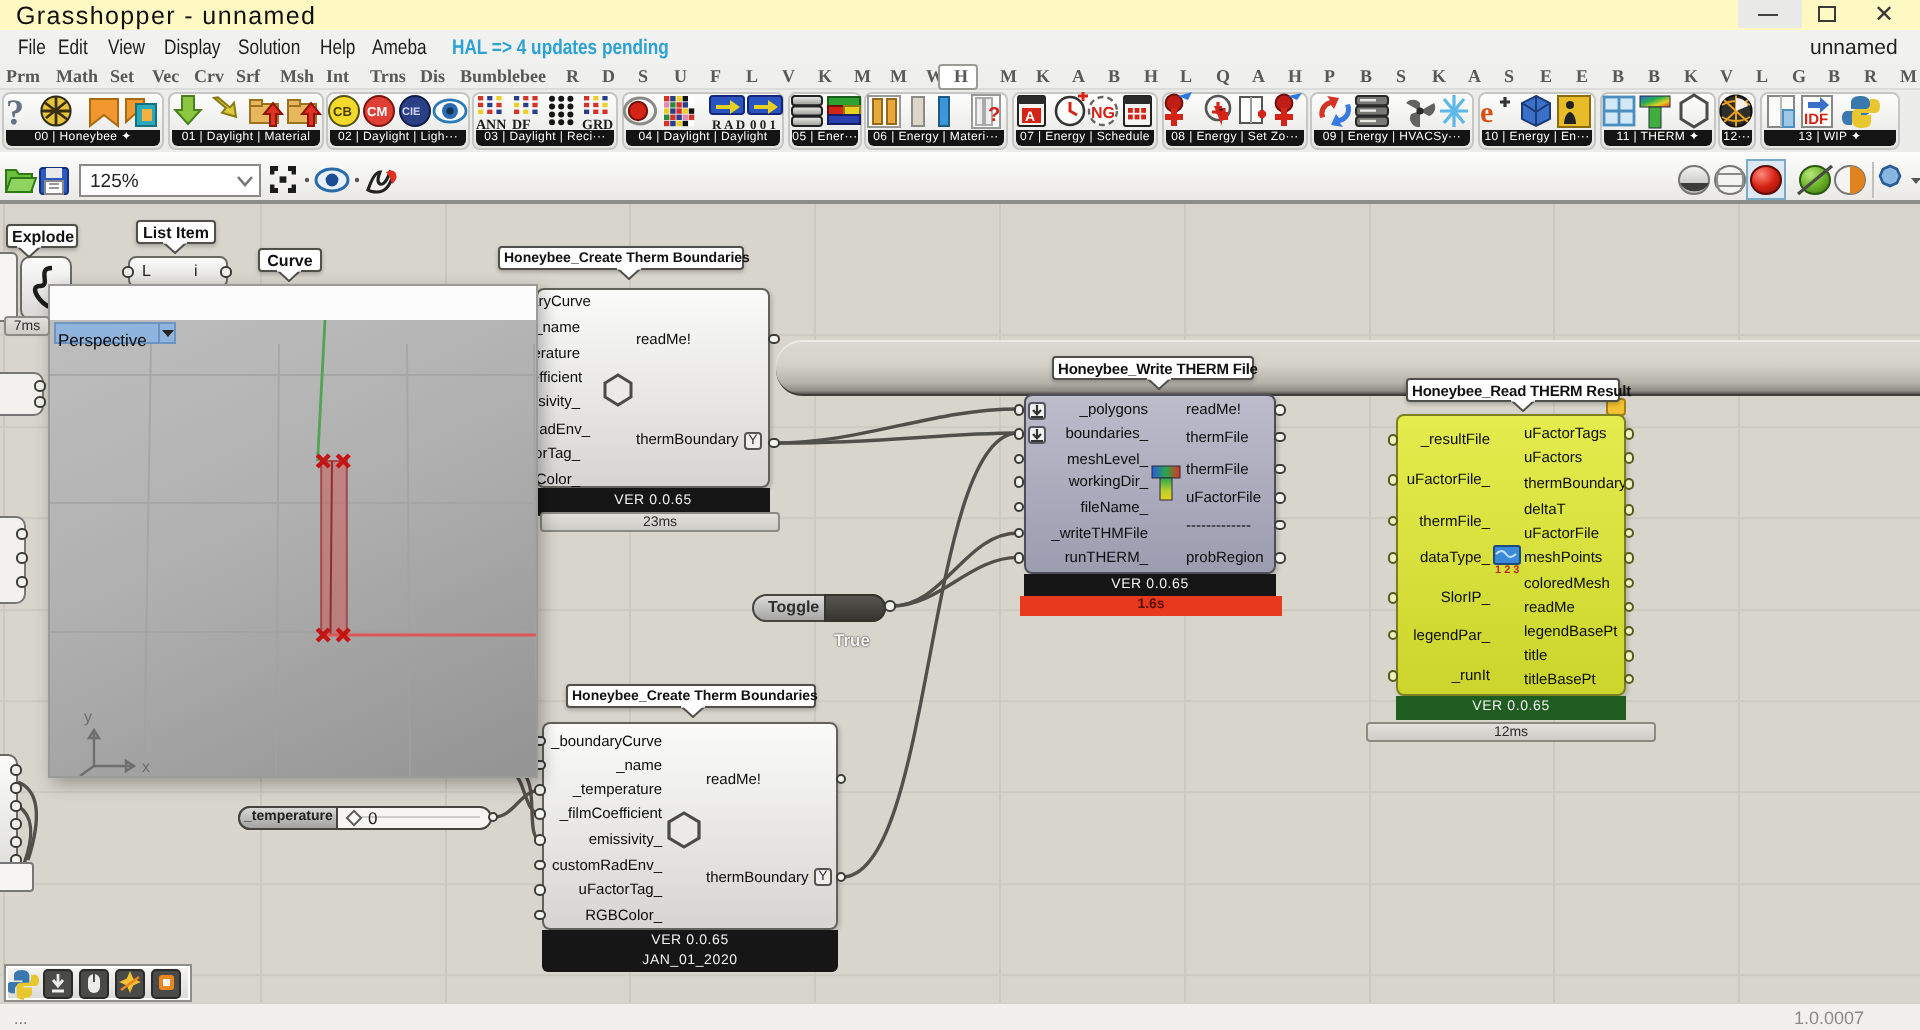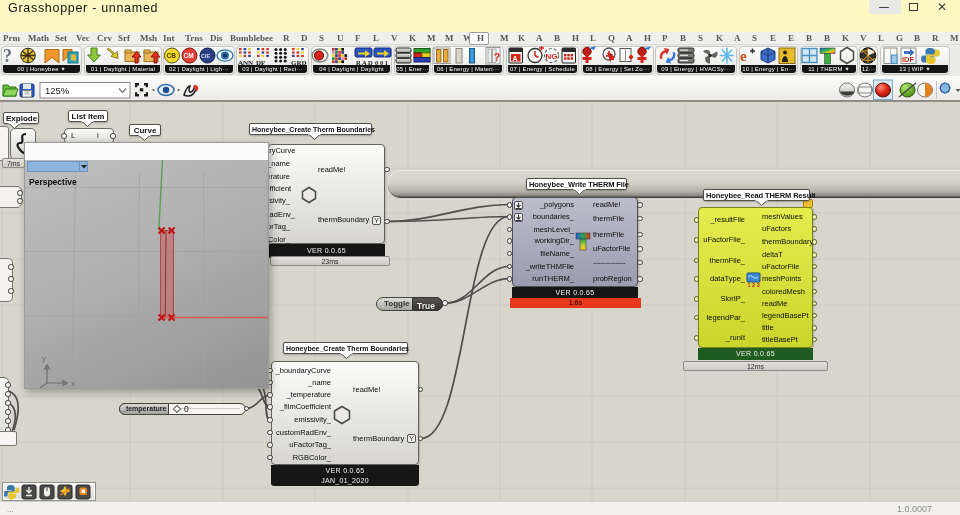--- a/index.html
+++ b/index.html
@@ -160,21 +160,21 @@
       <div class="ab" style="left:510px;top:196px;width:131px;height:10px;background:#e8391c;z-index:7;font-size:7px;color:#5a1005;text-align:center;line-height:9px;font-weight:bold">1.6s</div>
       <div class="ab" style="left:803px;top:97px;width:10px;height:9px;background:#f2c131;border:1px solid #a87f12;border-radius:2px;z-index:6"></div>
       <div class="comp" style="left:698px;top:105px;width:115px;height:140.5px;background:linear-gradient(#e4ec4e,#cbd52b);border-color:#7a8020;z-index:6"></div>
       <div class="cin" style="left:692px;top:113px;width:53px;z-index:7">_resultFile</div>
       <div class="cin" style="left:692px;top:133px;width:53px;z-index:7">uFactorFile_</div>
       <div class="cin" style="left:692px;top:154px;width:53px;z-index:7">thermFile_</div>
       <div class="cin" style="left:692px;top:172px;width:53px;z-index:7">dataType_</div>
       <div class="cin" style="left:692px;top:192px;width:53px;z-index:7">SlorIP_</div>
       <div class="cin" style="left:692px;top:211px;width:53px;z-index:7">legendPar_</div>
       <div class="cin" style="left:692px;top:231px;width:53px;z-index:7">_runIt</div>
-      <div class="cout" style="left:762px;top:110px;z-index:7">meshValues</div>
+      <div class="cout" style="left:762px;top:110px;z-index:7">uFactorTags</div>
       <div class="cout" style="left:762px;top:122px;z-index:7">uFactors</div>
       <div class="cout" style="left:762px;top:135px;z-index:7">thermBoundary</div>
       <div class="cout" style="left:762px;top:148px;z-index:7">deltaT</div>
       <div class="cout" style="left:762px;top:160px;z-index:7">uFactorFile</div>
       <div class="cout" style="left:762px;top:172px;z-index:7">meshPoints</div>
       <div class="cout" style="left:762px;top:185px;z-index:7">coloredMesh</div>
       <div class="cout" style="left:762px;top:197px;z-index:7">readMe</div>
       <div class="cout" style="left:762px;top:209px;z-index:7">legendBasePt</div>
       <div class="cout" style="left:762px;top:221px;z-index:7">title</div>
       <div class="cout" style="left:762px;top:233px;z-index:7">titleBasePt</div>
@@ -225,21 +225,21 @@
       </svg>
       <div class="cout" style="left:353px;top:283px;z-index:7">readMe!</div>
       <div class="cout" style="left:353px;top:332px;z-index:7">thermBoundary</div>
       <div class="ab" style="left:407px;top:331.5px;width:9px;height:9px;border:1px solid #55544f;border-radius:2px;background:#f0efec;z-index:7;font-size:7px;text-align:center;line-height:8px;color:#333">Y</div>
       <div class="node" style="left:417.5px;top:284.5px;z-index:7"></div>
       <div class="node" style="left:417.5px;top:333.5px;z-index:7"></div>
       <div class="vbar" style="left:271px;top:363px;width:148px;height:21px;z-index:7;border-radius:0 0 3px 3px;line-height:10px;padding-top:1px">VER 0.0.65<br>JAN_01_2020</div>
       <div class="ab" style="left:376px;top:194.5px;width:67px;height:14px;border:1px solid #45443f;border-radius:7px;background:linear-gradient(#dcdcda,#a5a5a2);z-index:6"></div>
       <span class="t" style="left:384px;top:196.5px;font-size:8px;font-weight:bold;color:#2e2e2c;z-index:7">Toggle</span>
       <div class="ab" style="left:412px;top:194.5px;width:31px;height:14px;border:1px solid #35342f;border-radius:0 7px 7px 0;background:linear-gradient(#57554f,#37352f);z-index:7"></div>
-      <span class="t" style="left:417px;top:199px;font-size:8.5px;font-weight:bold;color:#f4f4f2;z-index:8;text-shadow:0 0 1px #000">True</span>
+      <span class="t" style="left:417px;top:213px;font-size:8.5px;font-weight:bold;color:#f4f4f2;z-index:8;text-shadow:0 0 1px #000">True</span>
       <div class="node" style="left:442px;top:198px;z-index:8"></div>
       <div class="ab" style="left:119px;top:300.5px;width:127px;height:12px;border:1px solid #45443f;border-radius:6px;background:#f6f5f2;z-index:6"></div>
       <div class="ab" style="left:119px;top:300.5px;width:50px;height:12px;border:1px solid #45443f;border-radius:6px 0 0 6px;background:linear-gradient(#d8d8d6,#a2a2a0);z-index:7"></div>
       <span class="t" style="left:122px;top:303px;font-size:7px;font-weight:bold;color:#222;z-index:8">_temperature</span>
       <div class="ab" style="left:180px;top:306px;width:60px;height:1px;background:#cfcdc7;z-index:7"></div>
       <div class="ab" style="left:174px;top:303.5px;width:6px;height:6px;background:#fdfdfb;border:1px solid #5a5a55;transform:rotate(45deg);z-index:8"></div>
       <span class="t" style="left:184px;top:301.5px;font-size:8.5px;color:#222;z-index:8">0</span>
       <div class="node" style="left:243.5px;top:303.5px;z-index:8"></div>
       <div class="ab" style="left:24px;top:40px;width:245px;height:247px;z-index:20;box-shadow:2px 3px 8px rgba(0,0,0,.3);border:1px solid #9a9a96;background:#fcfcfc">
         <div class="ab" style="left:0;top:17px;width:243px;height:228px;background:linear-gradient(155deg,#bebebe 0%,#b0b0b0 45%,#939393 100%);overflow:hidden">
@@ -258,21 +258,21 @@
             </g>
             <g stroke="#6e6e6e" stroke-width="1.2" fill="none">
               <path d="M22 223 V205 M22 223 H42 M22 205 l-2.5 4 h5 z M42 223 l-4-2.5 v5 z"></path>
               <path d="M22 223 l-7 5"></path>
             </g>
             <text x="17" y="201" font-size="8" fill="#6e6e6e">y</text>
             <text x="46" y="226" font-size="8" fill="#6e6e6e">x</text>
             <text x="12" y="232" font-size="7" fill="#6e6e6e">z</text>
           </svg>
           <div class="ab" style="left:2px;top:.5px;width:61px;height:11.5px;background:#8fb4dd;border:1px solid #6d93bf"></div>
-          <span class="t" style="left:4px;top:17px;font-size:8.5px;font-weight:bold;color:#0a0a0a;z-index:2">Perspective</span>
+          <span class="t" style="left:4px;top:5px;font-size:8.5px;font-weight:normal;color:#0a0a0a;z-index:2">Perspective</span>
           <div class="ab" style="left:54px;top:.5px;width:.5px;height:11.5px;background:#6d93bf;z-index:2"></div>
           <svg style="position:absolute;left:55px;top:4px;z-index:3" width="8" height="6">
             <path d="M1 1 l3 3.5 3-3.5" fill="#222"></path>
           </svg>
         </div>
       </div>
       <div class="prof" style="left:2px;top:56px;width:23px;height:10px;line-height:9px;z-index:21">7ms</div>
       <div class="lbl" style="left:3px;top:10px;width:36px;text-align:center;font-size:8px">Explode<svg style="position:absolute;left:4px;bottom:-5.5px" width="13" height="6" viewBox="0 0 13 6">
           <path d="M0.5 0 L6.5 5.5 L12.5 0" fill="#fff"></path>
           <path d="M0.5 0 L6.5 5.5 L12.5 0" fill="none" stroke="#4f4f4c"></path>
@@ -326,20 +326,31 @@
         <rect x="75.5" y="3.5" width="7.5" height="7.5" rx="1.5" fill="#e8881e"></rect>
         <rect x="77.5" y="5.5" width="3.5" height="3.5" fill="#f6f5f3"></rect>
       </svg>
     </div>
 <div class="ab" id="titlebar">
   <span class="t" style="left:8px;top:1px;font-size:12.5px;letter-spacing:.7px;color:#101010">Grasshopper - unnamed</span>
   <div class="ab" style="left:869px;top:0;width:32px;height:14px;background:#e9e9e8"></div>
   <div class="ab" style="left:879px;top:7px;width:10px;height:1.4px;background:#444"></div>
   <div class="ab" style="left:909px;top:3px;width:9px;height:8px;border:1.2px solid #3a3a3a"></div>
   <span class="t" style="left:937px;top:0px;font-size:12px;color:#3a3a3a">✕</span>
+</div>
+<div class="ab" id="menubar">
+  <span class="menu" style="left:9px">File</span>
+  <span class="menu" style="left:29px">Edit</span>
+  <span class="menu" style="left:54px">View</span>
+  <span class="menu" style="left:82px">Display</span>
+  <span class="menu" style="left:119px">Solution</span>
+  <span class="menu" style="left:160px">Help</span>
+  <span class="menu" style="left:186px">Ameba</span>
+  <span class="menu" style="left:226px;color:#2ba2d2;font-weight:bold">HAL =&gt; 4 updates pending</span>
+  <span class="t" style="left:905px;top:3px;font-size:10.5px;color:#222">unnamed</span>
 </div>
 <div class="ab" id="tabrow">
       <span class="tab" style="left:3px">Prm</span>
       <span class="tab" style="left:28px">Math</span>
       <span class="tab" style="left:55px">Set</span>
       <span class="tab" style="left:76px">Vec</span>
       <span class="tab" style="left:97px">Crv</span>
       <span class="tab" style="left:118px">Srf</span>
       <span class="tab" style="left:140px">Msh</span>
       <span class="tab" style="left:163px">Int</span>

